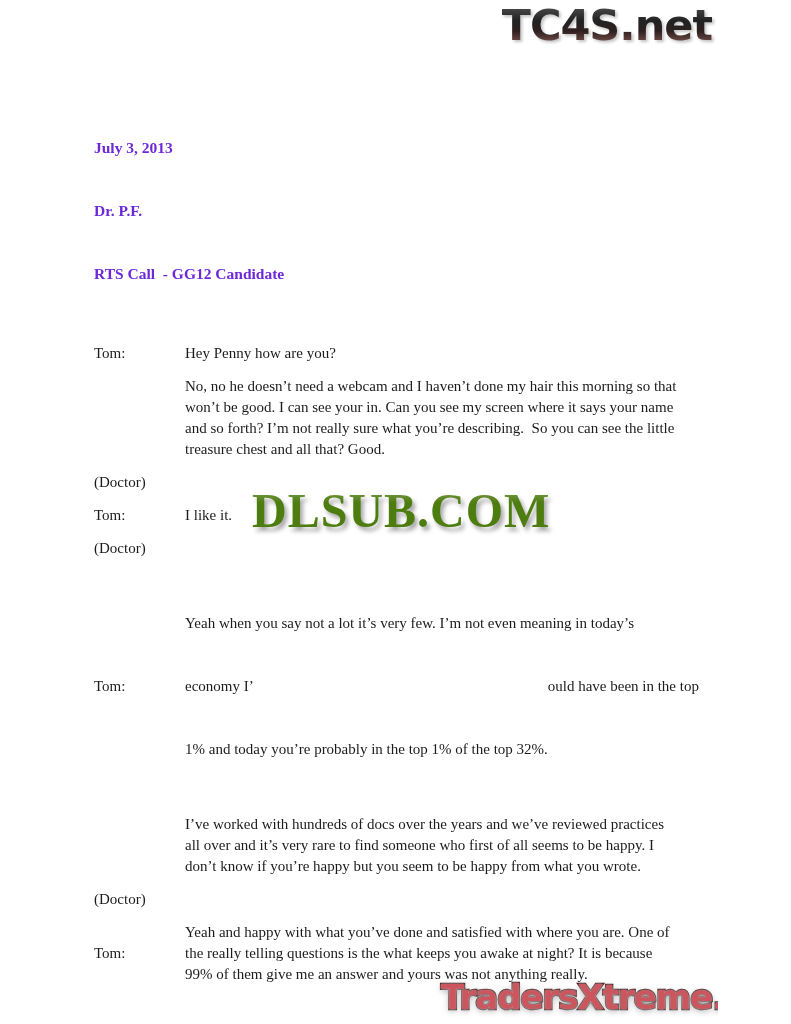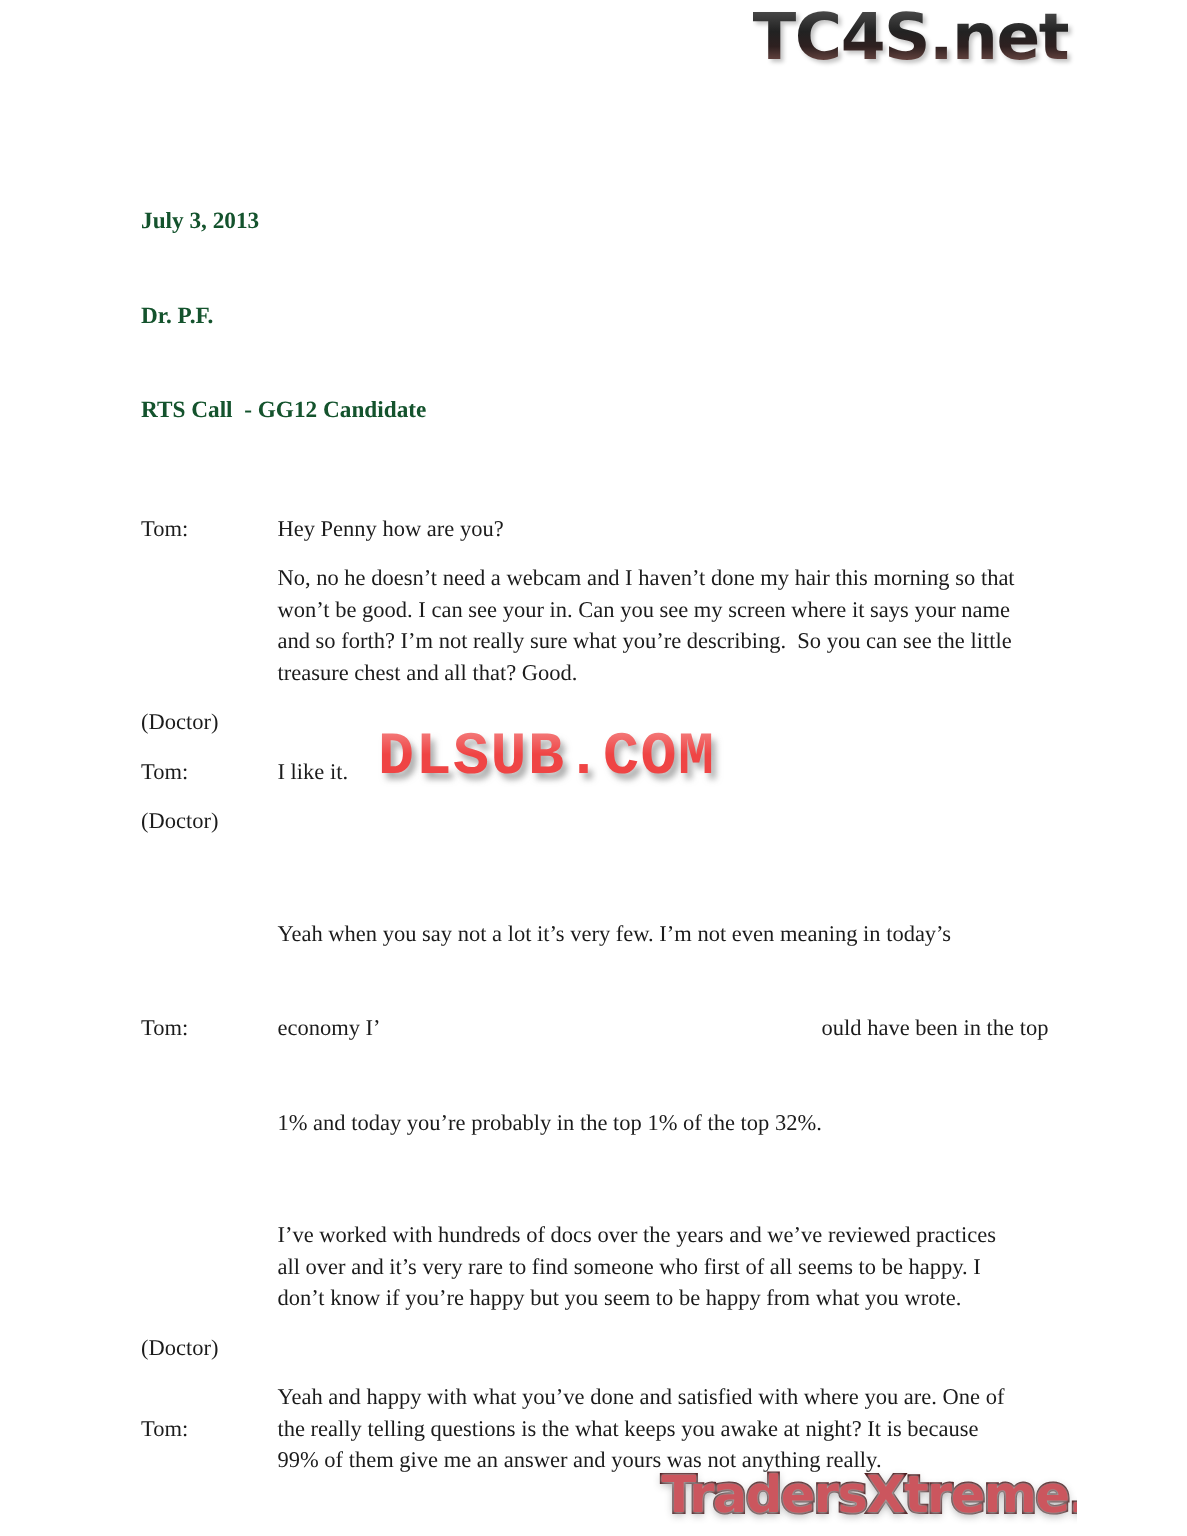--- a/index.html
+++ b/index.html
@@ -35,43 +35,43 @@
     left: 94px;
     top: 95px;
     width: 610px;
   }
   .doc-header {
     font-weight: bold;
     font-size: 15.5px;
     line-height: 21px;
     white-space: pre-wrap;
     margin-bottom: 17px;
-    color: #14532d;
+    color: #6d28d9;
   }
   .block {
     display: flex;
     margin-bottom: 12px;
     font-size: 15px;
     line-height: 21px;
     align-items: center;
   }
   .speaker { flex: 0 0 91px; width: 91px; }
   .para { width: 517px; white-space: pre-wrap; }
   .gap { display: inline-block; width: 294px; }
 
   
   .wm-center {
     position: absolute;
     left: 252px;
     top: 483px;
-    font-family: Liberation Mono, monospace;
-    font-size: 40px;
+    font-family: Liberation Serif, serif;
+    font-size: 48px;
     font-weight: bold;
     letter-spacing: 1px;
-    color: #ef4444;
+    color: #4d7c0f;
     -webkit-text-stroke: 3px #ffffff;
     paint-order: stroke fill;
     text-shadow: 3px 4px 4px rgba(110,110,110,0.6);
   }
   .wm-center-gloss {
     position: absolute;
     left: 252px;
     top: 483px;
     width: 300px;
     height: 20px;

